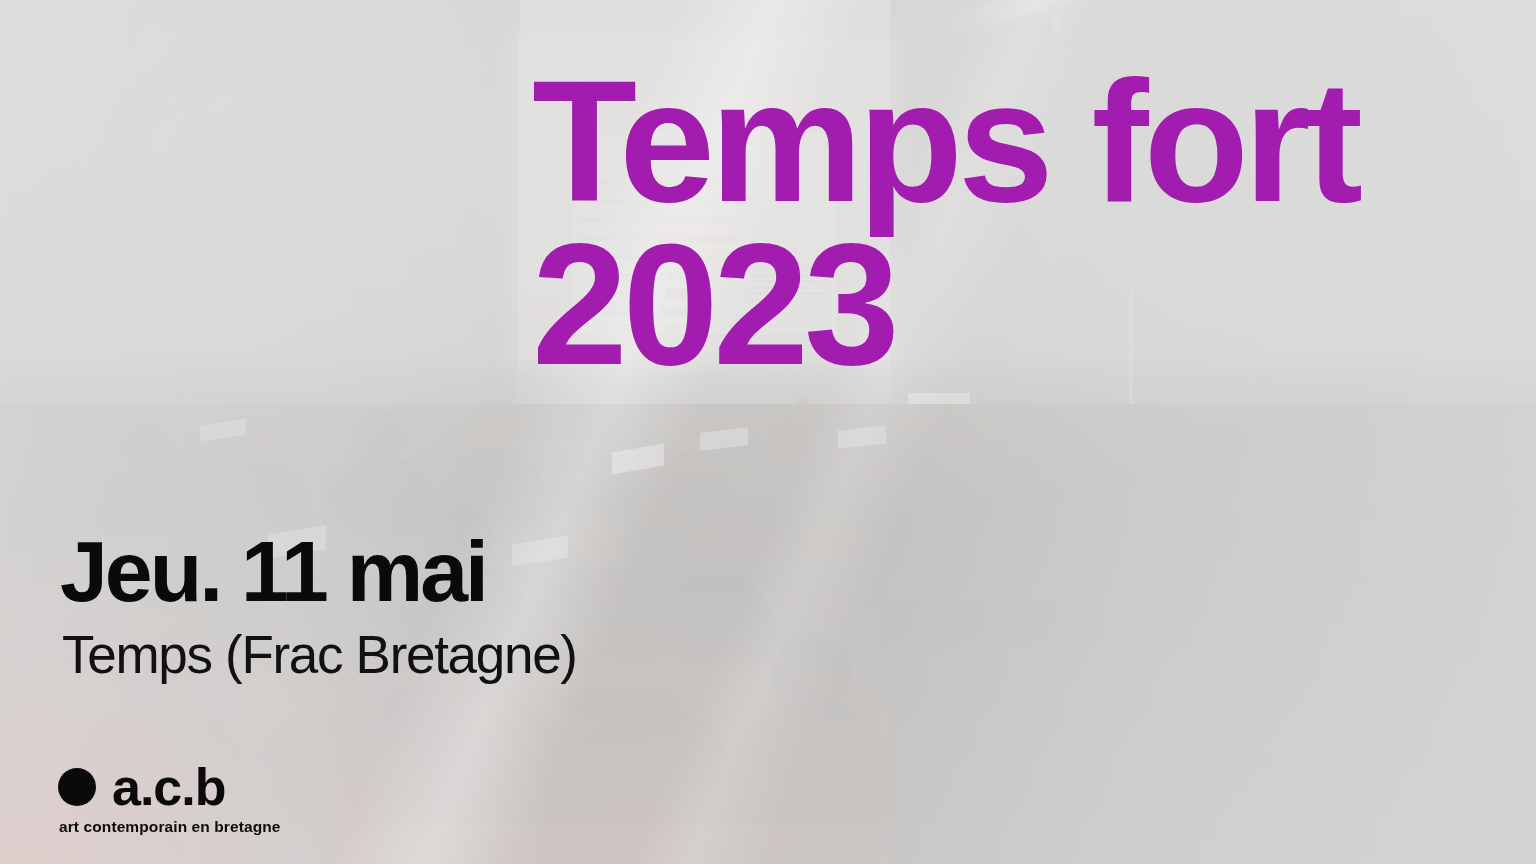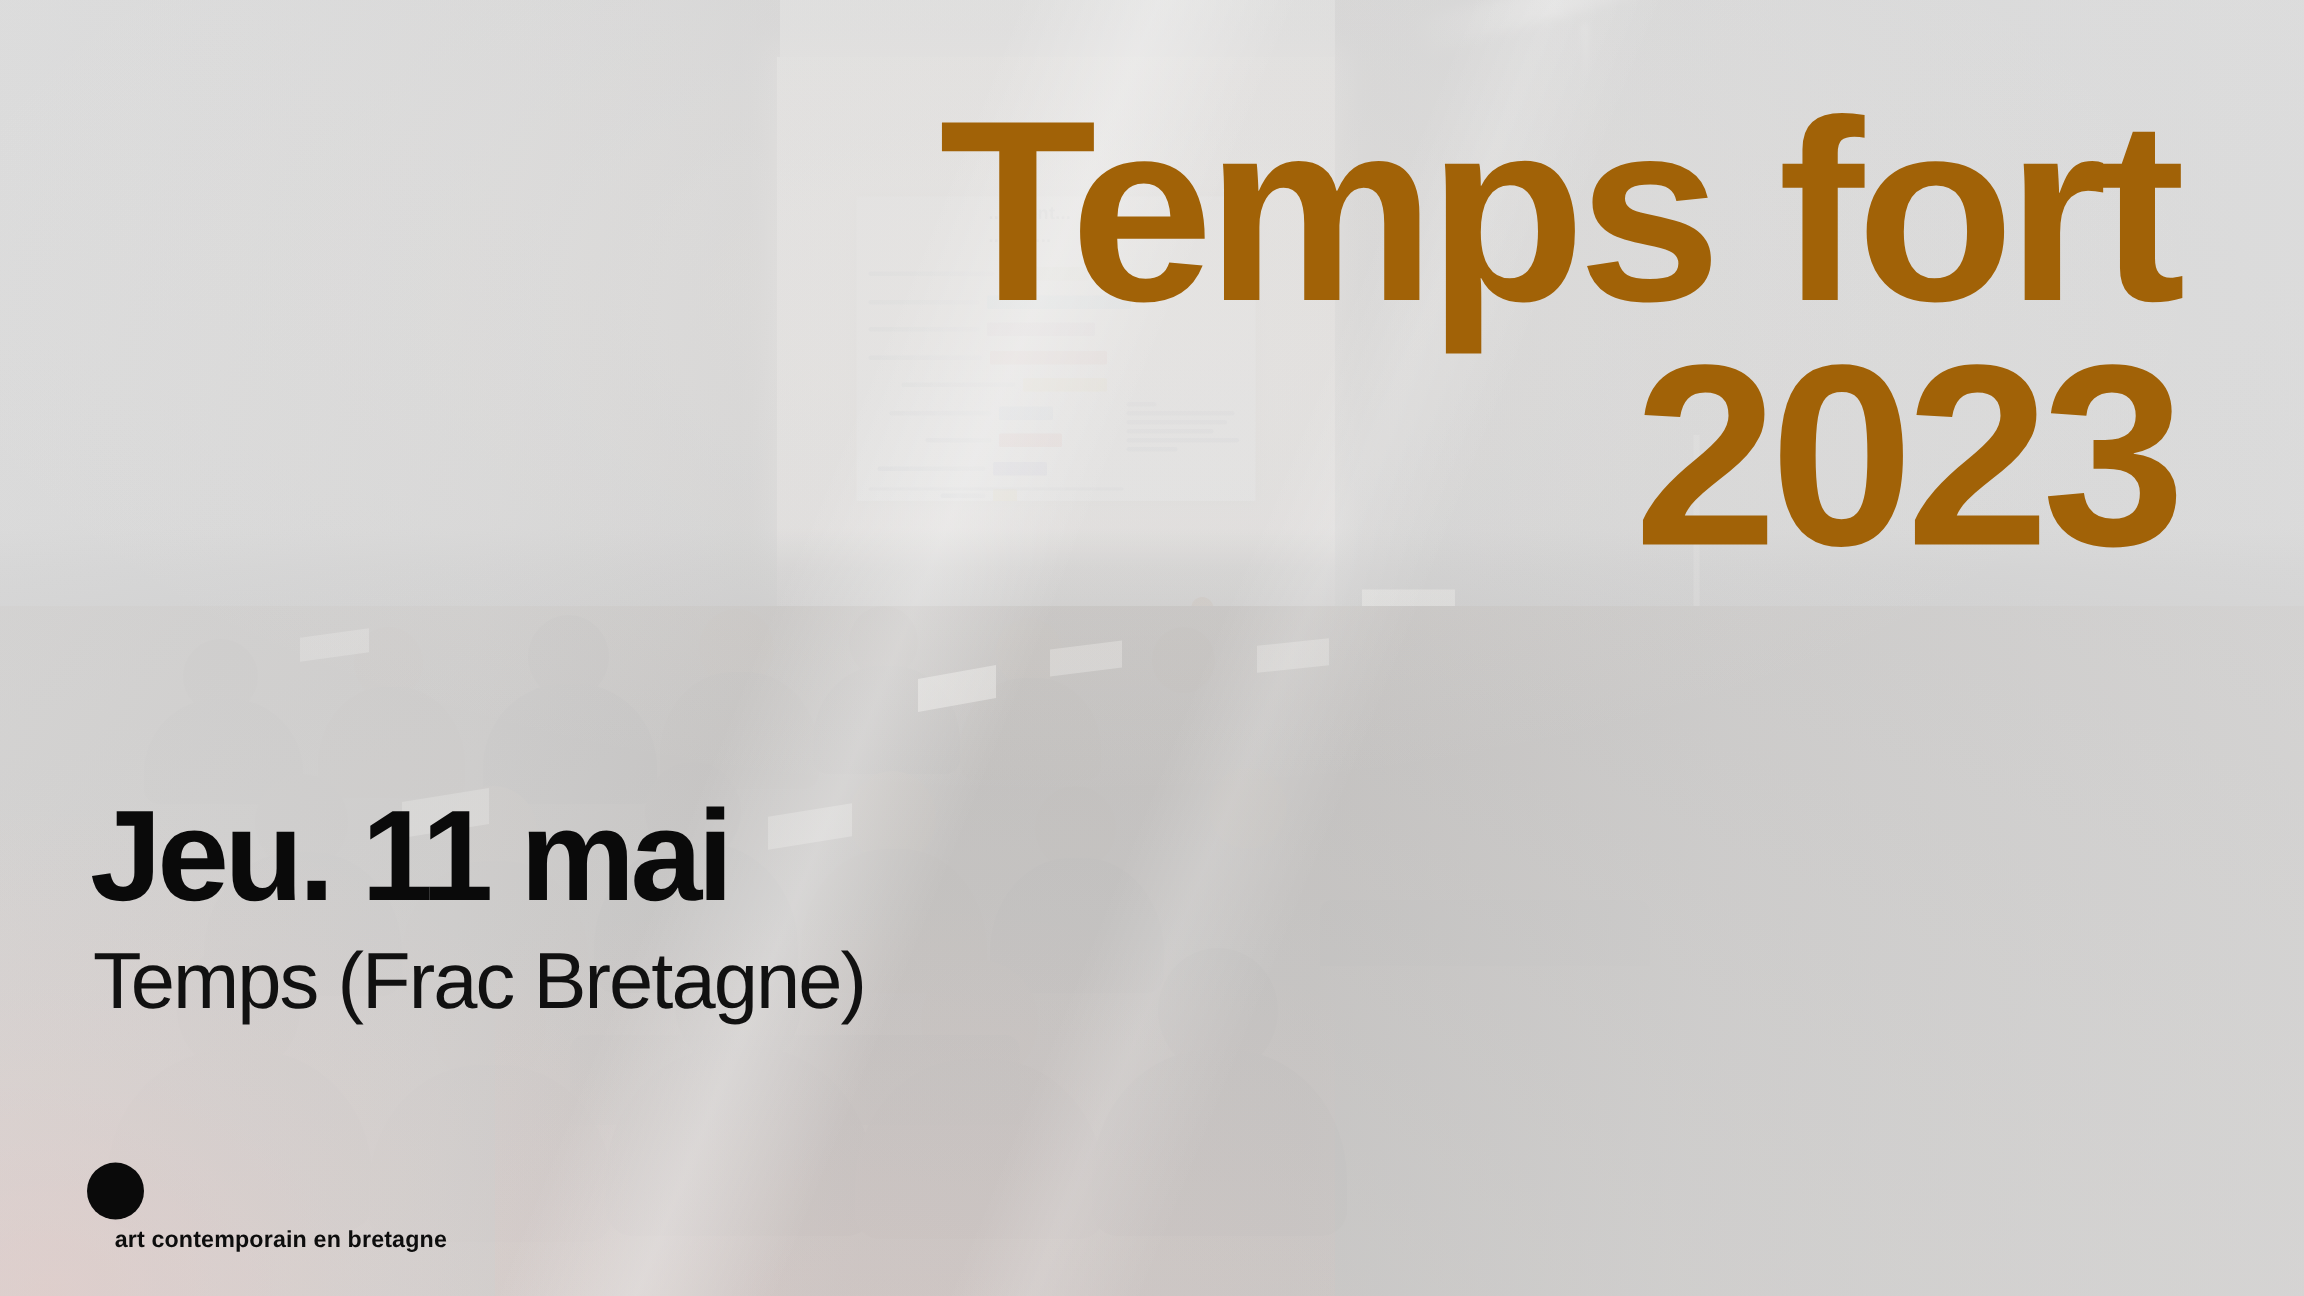--- a/index.html
+++ b/index.html
@@ -195,22 +195,22 @@
       linear-gradient(112deg, rgba(255,255,255,0) 52%, rgba(255,255,255,.16) 55%, rgba(255,255,255,0) 59%);
   }
 
   
   .text-layer{ position:absolute; inset:0; }
 
   .title{
     position:absolute;
     right:84px; top:60px;
     width:920px;
-    text-align:right;
-    color:#a16207;
+    text-align:left;
+    color:#a21caf;
     font-weight:700;
     font-size:172px;
     line-height:.95;
     letter-spacing:-5px;
     white-space:nowrap;
   }
   .title .l2{ display:block; }
 
   .subtitle{
     position:absolute;
@@ -258,21 +258,21 @@
     width:38px; height:38px; border-radius:50%;
     background:#0a0a0a; flex:0 0 auto;
   }
   .logo-word{
     font-size:52px; font-weight:700; color:#0a0a0a;
     letter-spacing:-1px; line-height:1;
   }
   .logo-tag{
     margin-top:5px; margin-left:1px;
     font-size:15.5px; font-weight:700; color:#0d0d0d;
-    letter-spacing:.1px; white-space:nowrap;text-align:right;
+    letter-spacing:.1px; white-space:nowrap;
   }
 </style>
 </head>
 <body>
 
 <div id="poster">
 
   <div class="photo">
 
     <div class="room-wall"></div>
@@ -431,19 +431,20 @@
 
     <div class="subtitle">
     </div>
 
     <div class="date">Jeu. 11 mai</div>
     <div class="place">Temps (Frac Bretagne)</div>
 
     <div class="logo">
       <div class="logo-main">
         <span class="logo-dot"></span>
+        <span class="logo-word">a.c.b</span>
       </div>
       <div class="logo-tag">art contemporain en bretagne</div>
     </div>
 
   </div>
 
 </div>
 
 </body></html>

